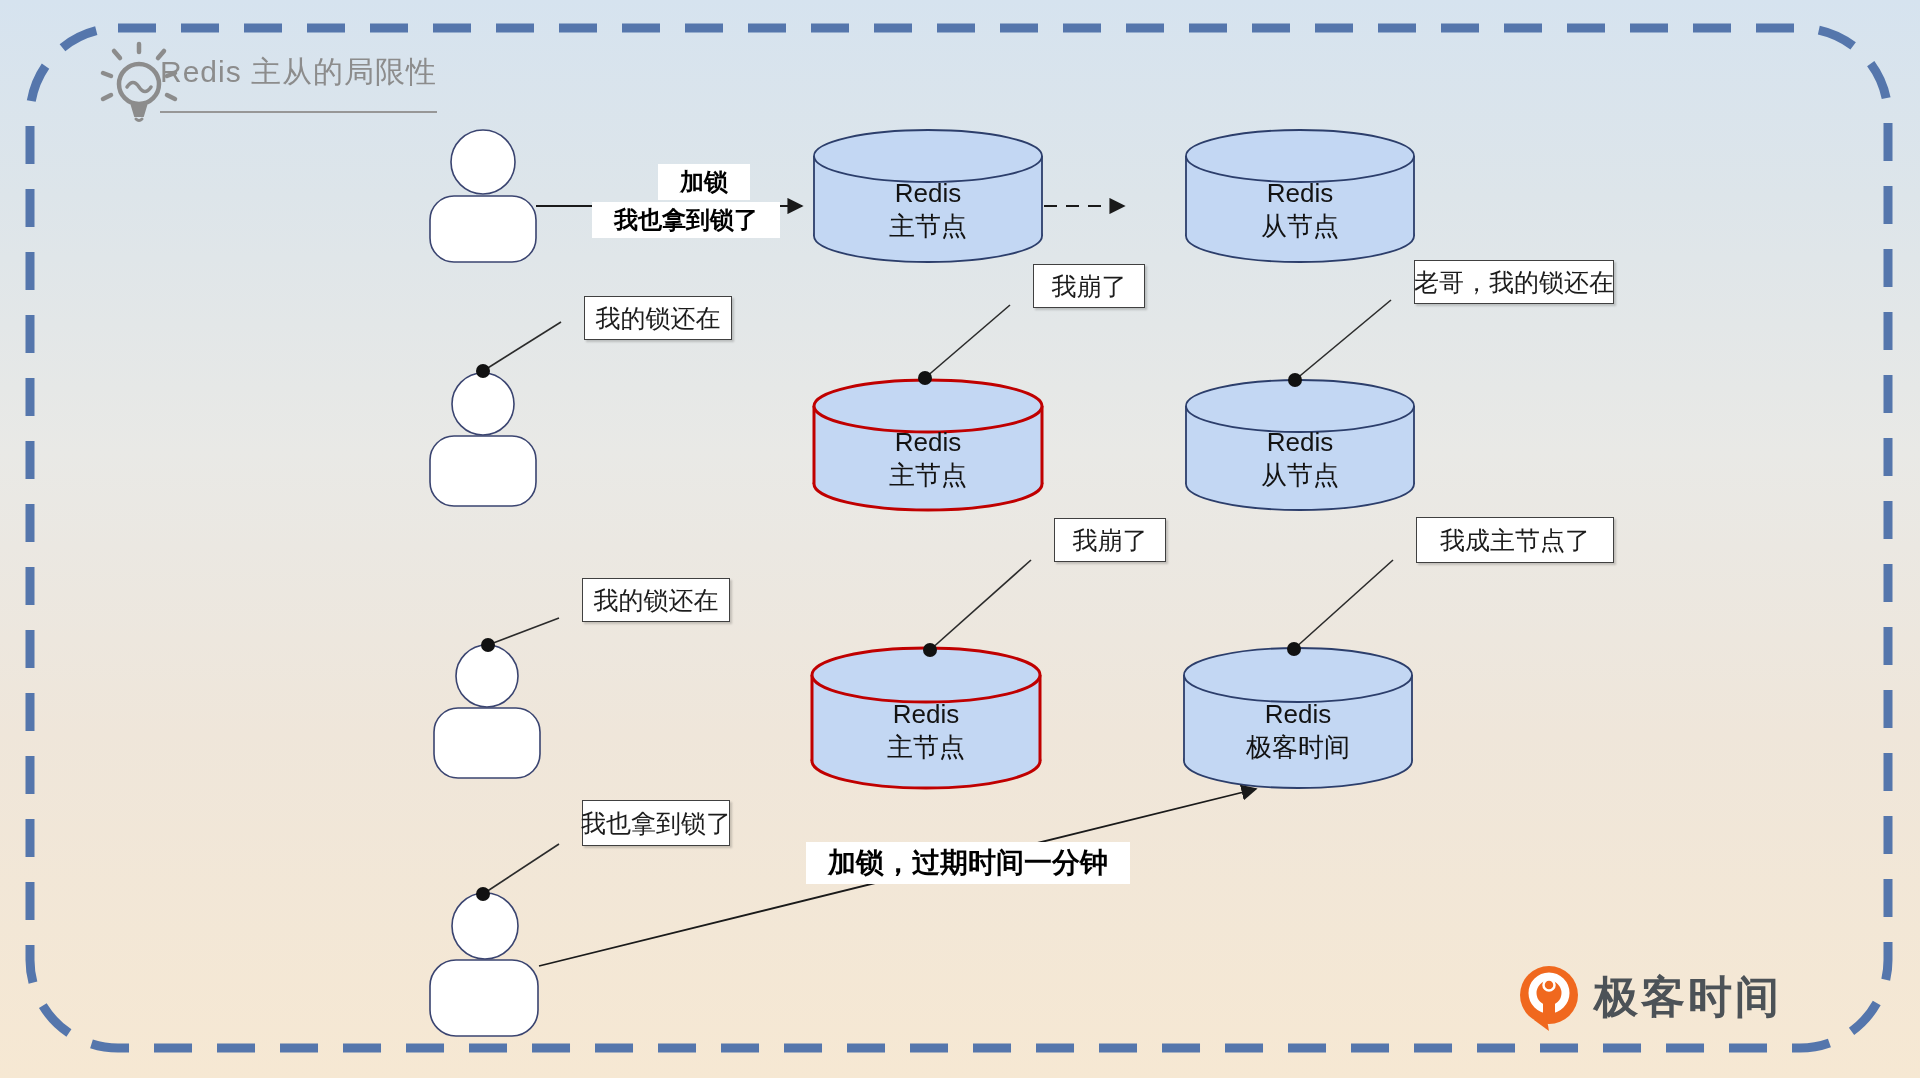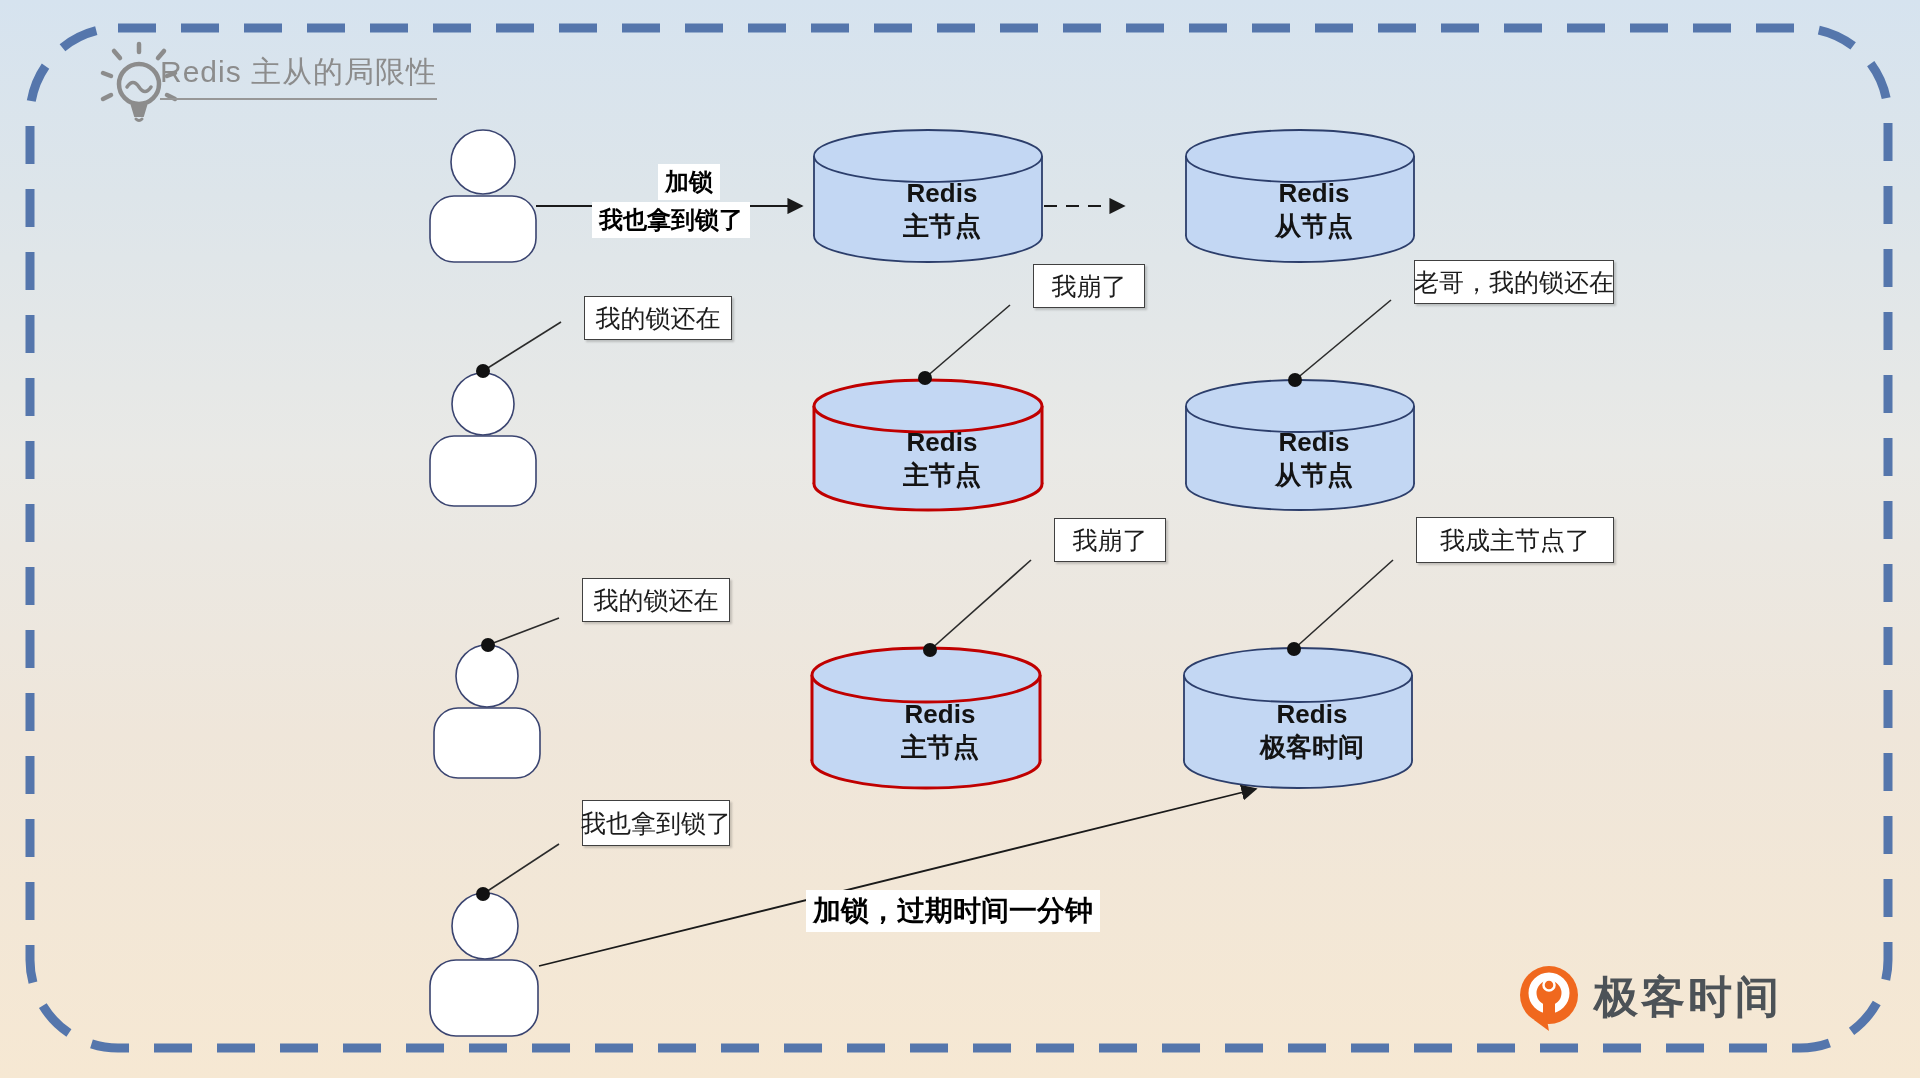--- a/index.html
+++ b/index.html
@@ -1,33 +1,33 @@
 <!DOCTYPE html>
 <html><head>
 <meta charset="utf-8">
 <style>
   html,body{margin:0;padding:0;background:#e8e8e4;font-family:"Liberation Sans","DejaVu Sans",sans-serif;}
   .stage{position:relative;width:1920px;height:1078px;overflow:hidden;
          background:linear-gradient(180deg,#d6e3ef 0%,#dde5ea 18%,#e9e9e6 42%,#efe6da 68%,#f6e8d3 100%);}
   .layer{position:absolute;left:0;top:0;}
   
   .title{position:absolute;left:160px;top:52px;font-size:30px;color:#8c8c8c;
-         letter-spacing:1px;padding-bottom:5px;border-bottom:2px solid #979797;z-index:3;}
+         letter-spacing:1px;padding-bottom:18px;border-bottom:2px solid #979797;z-index:3;}
   
   .callout{position:absolute;z-index:3;background:#ffffff;border:1.5px solid #404040;
            box-shadow:2px 2px 2px rgba(0,0,0,.18);display:flex;align-items:center;justify-content:center;
            font-size:25px;color:#1c1c1c;white-space:nowrap;margin-left:24px;}
   
   .arrow-label{position:absolute;z-index:3;background:#ffffff;color:#000;font-weight:700;
-               padding:2px 7px;white-space:nowrap;}
+               padding:2px 22px;white-space:nowrap;}
   .small-arrow-label{font-size:24px;}
   .big-arrow-label{font-size:28px;}
   
-  .cyl-label{position:absolute;z-index:3;width:228px;text-align:center;font-size:26px;font-weight:700;
-             color:#131313;line-height:1.25;margin-left:14px;}
+  .cyl-label{position:absolute;z-index:3;width:228px;text-align:center;font-size:26px;font-weight:400;
+             color:#131313;line-height:1.25;}
   .cyl-label span{display:block;}
   
   .logo-text{position:absolute;z-index:3;font-size:44px;font-weight:700;color:#4c5257;letter-spacing:3px;text-align:center;}
 </style>
 </head>
 <body>
 
 <div class="stage">
 
   <svg class="layer" width="1920" height="1078" viewBox="0 0 1920 1078">
@@ -178,17 +178,17 @@
   </div>
 
   <div class="callout" style="left:1009px;top:264px;width:110px;height:42px;">我崩了</div>
   <div class="callout" style="left:1390px;top:260px;width:198px;height:42px;">老哥，我的锁还在</div>
   <div class="callout" style="left:560px;top:296px;width:146px;height:42px;">我的锁还在</div>
   <div class="callout" style="left:1030px;top:518px;width:110px;height:42px;">我崩了</div>
   <div class="callout" style="left:1392px;top:517px;width:196px;height:44px;">我成主节点了</div>
   <div class="callout" style="left:558px;top:578px;width:146px;height:42px;">我的锁还在</div>
   <div class="callout" style="left:558px;top:800px;width:146px;height:44px;">我也拿到锁了</div>
 
-  <div class="arrow-label big-arrow-label" style="left:806px;top:890px;">加锁，过期时间一分钟</div>
+  <div class="arrow-label big-arrow-label" style="left:806px;top:842px;">加锁，过期时间一分钟</div>
 
   <div class="logo-text" style="left:1594px;top:968px;">极客时间</div>
 
 </div>
 
 </body></html>

